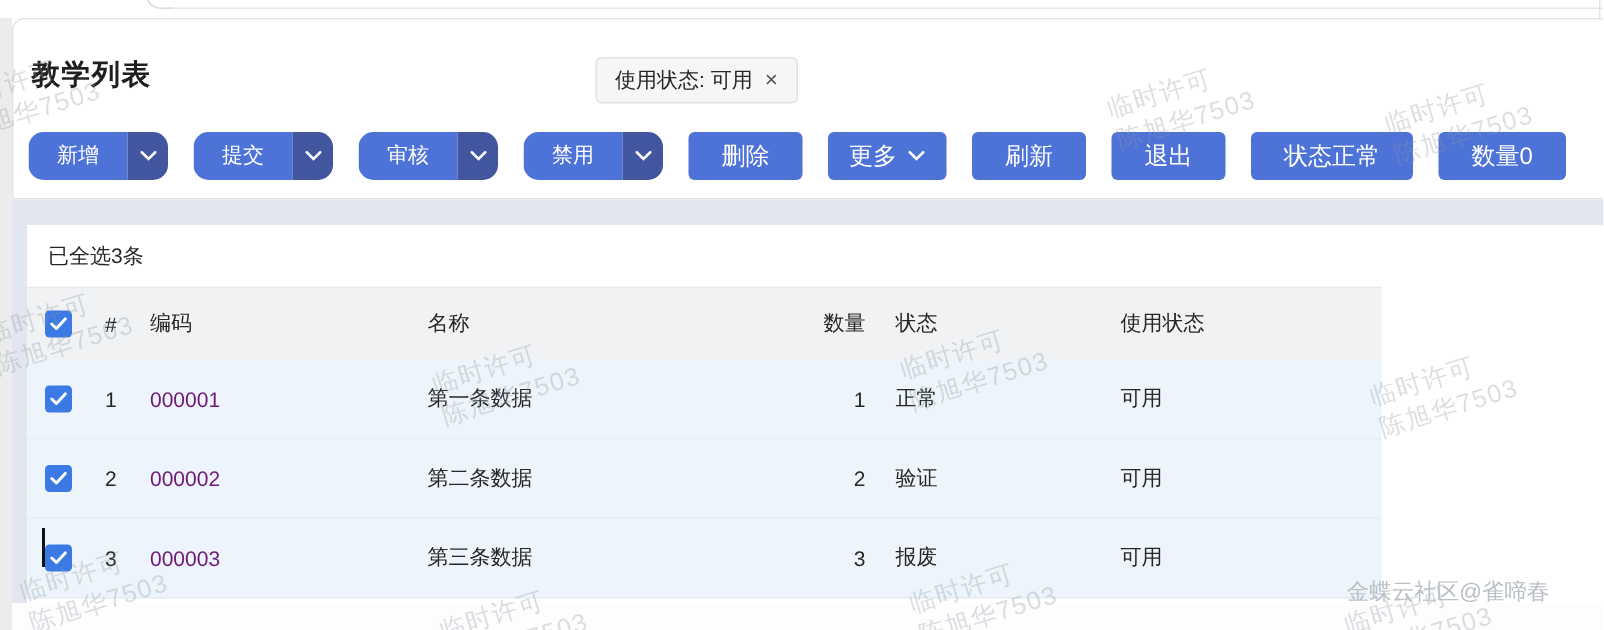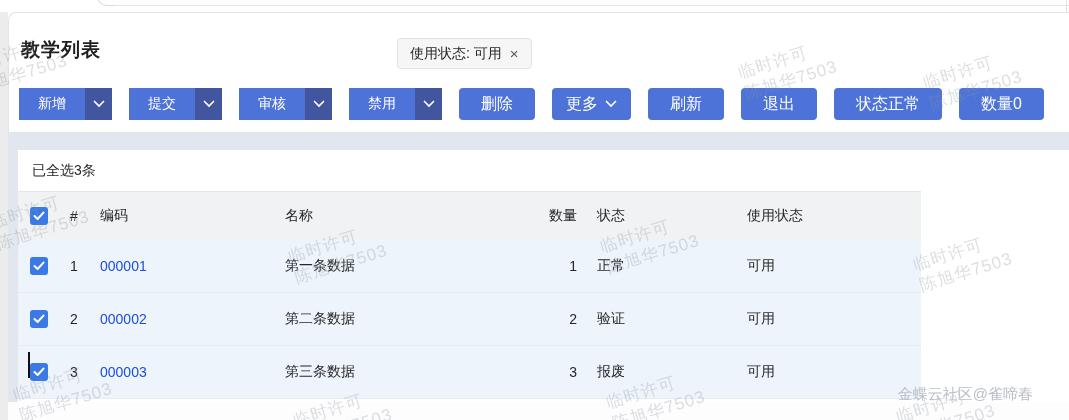--- a/index.html
+++ b/index.html
@@ -36,42 +36,42 @@
     padding:0 10px;font-size:14px;color:#262626;cursor:pointer;}
   .filter-dropdown .dd-label{flex:1;}
   .filter-dropdown .chev{color:#595959;display:flex;align-items:center;margin-right:4px;}
   .filter-tag{position:absolute;left:388px;top:25px;height:31px;box-sizing:border-box;
     border:1px solid #e2e2e2;border-radius:4px;background:#f6f6f7;display:inline-flex;align-items:center;
     padding:0 12px;font-size:14px;color:#262626;gap:8px;}
   .filter-tag .tag-close{color:#595959;font-size:15px;cursor:pointer;line-height:1;}
 
   
   .btn-row{position:absolute;left:10px;top:75px;height:32px;display:flex;gap:17px;}
-  .sbtn{display:flex;height:32px;border-radius:0;overflow:hidden;cursor:pointer;flex:none;}
+  .sbtn{display:flex;height:32px;border-radius:10px;overflow:hidden;cursor:pointer;flex:none;}
   .sbtn .sbtn-main{background:#4e73d8;color:#fff;font-size:14px;display:flex;align-items:center;
     justify-content:center;padding:0 16px;min-width:34px;}
   .sbtn .sbtn-arrow{background:#42559f;width:27px;display:flex;align-items:center;justify-content:center;color:#fff;}
   .pbtn{height:32px;border-radius:4px;background:#4e73d8;color:#fff;font-size:16px;border:none;
     display:flex;align-items:center;justify-content:center;padding:0 22px;cursor:pointer;flex:none;gap:7px;}
   .pbtn.more{padding:0 14px;}
 
   
   .selection-bar{position:absolute;left:0;top:0;width:100%;height:42px;box-sizing:border-box;
     border-bottom:1px solid #e6e6e6;display:flex;align-items:center;padding-left:14px;
     font-size:14px;color:#262626;background:#ffffff;border-radius:6px 0 0 0;}
   .tbl{position:absolute;left:0;top:42px;width:100%;}
   .trow{display:grid;grid-template-columns:40px 30px 185px 216px 88px 150px 1fr;
     align-items:center;box-sizing:border-box;padding-left:4px;}
   .thead{height:48px;background:#f1f2f4;font-size:14px;color:#262626;}
   .tbody-row{height:53px;background:#edf4fb;border-bottom:1px solid #e7ecf1;font-size:14px;}
   .cell{padding-left:8px;}
   .cell.qty{text-align:right;padding-right:4px;}
   .cell.status{padding-left:16px;}
   .cell.usage{padding-left:16px;}
-  .code-link{color:#1d4ed8;cursor:pointer;text-decoration:none;text-align:center;}
+  .code-link{color:#701a75;cursor:pointer;text-decoration:none;text-align:center;}
 
   .checkbox{width:18px;height:18px;border-radius:3px;background:#3b7ae4;display:flex;
     align-items:center;justify-content:center;margin-left:8px;cursor:pointer;}
   .checkbox svg{display:block;}
   .cursor-bar{position:absolute;left:10px;top:202px;width:2px;height:26px;background:#111;}
 
   
   .watermark-layer{position:absolute;inset:0;pointer-events:none;z-index:50;}
   .wm{position:absolute;transform:rotate(-17deg);color:rgba(140,148,160,0.30);
     font-size:17px;line-height:22px;white-space:nowrap;letter-spacing:1px;}

